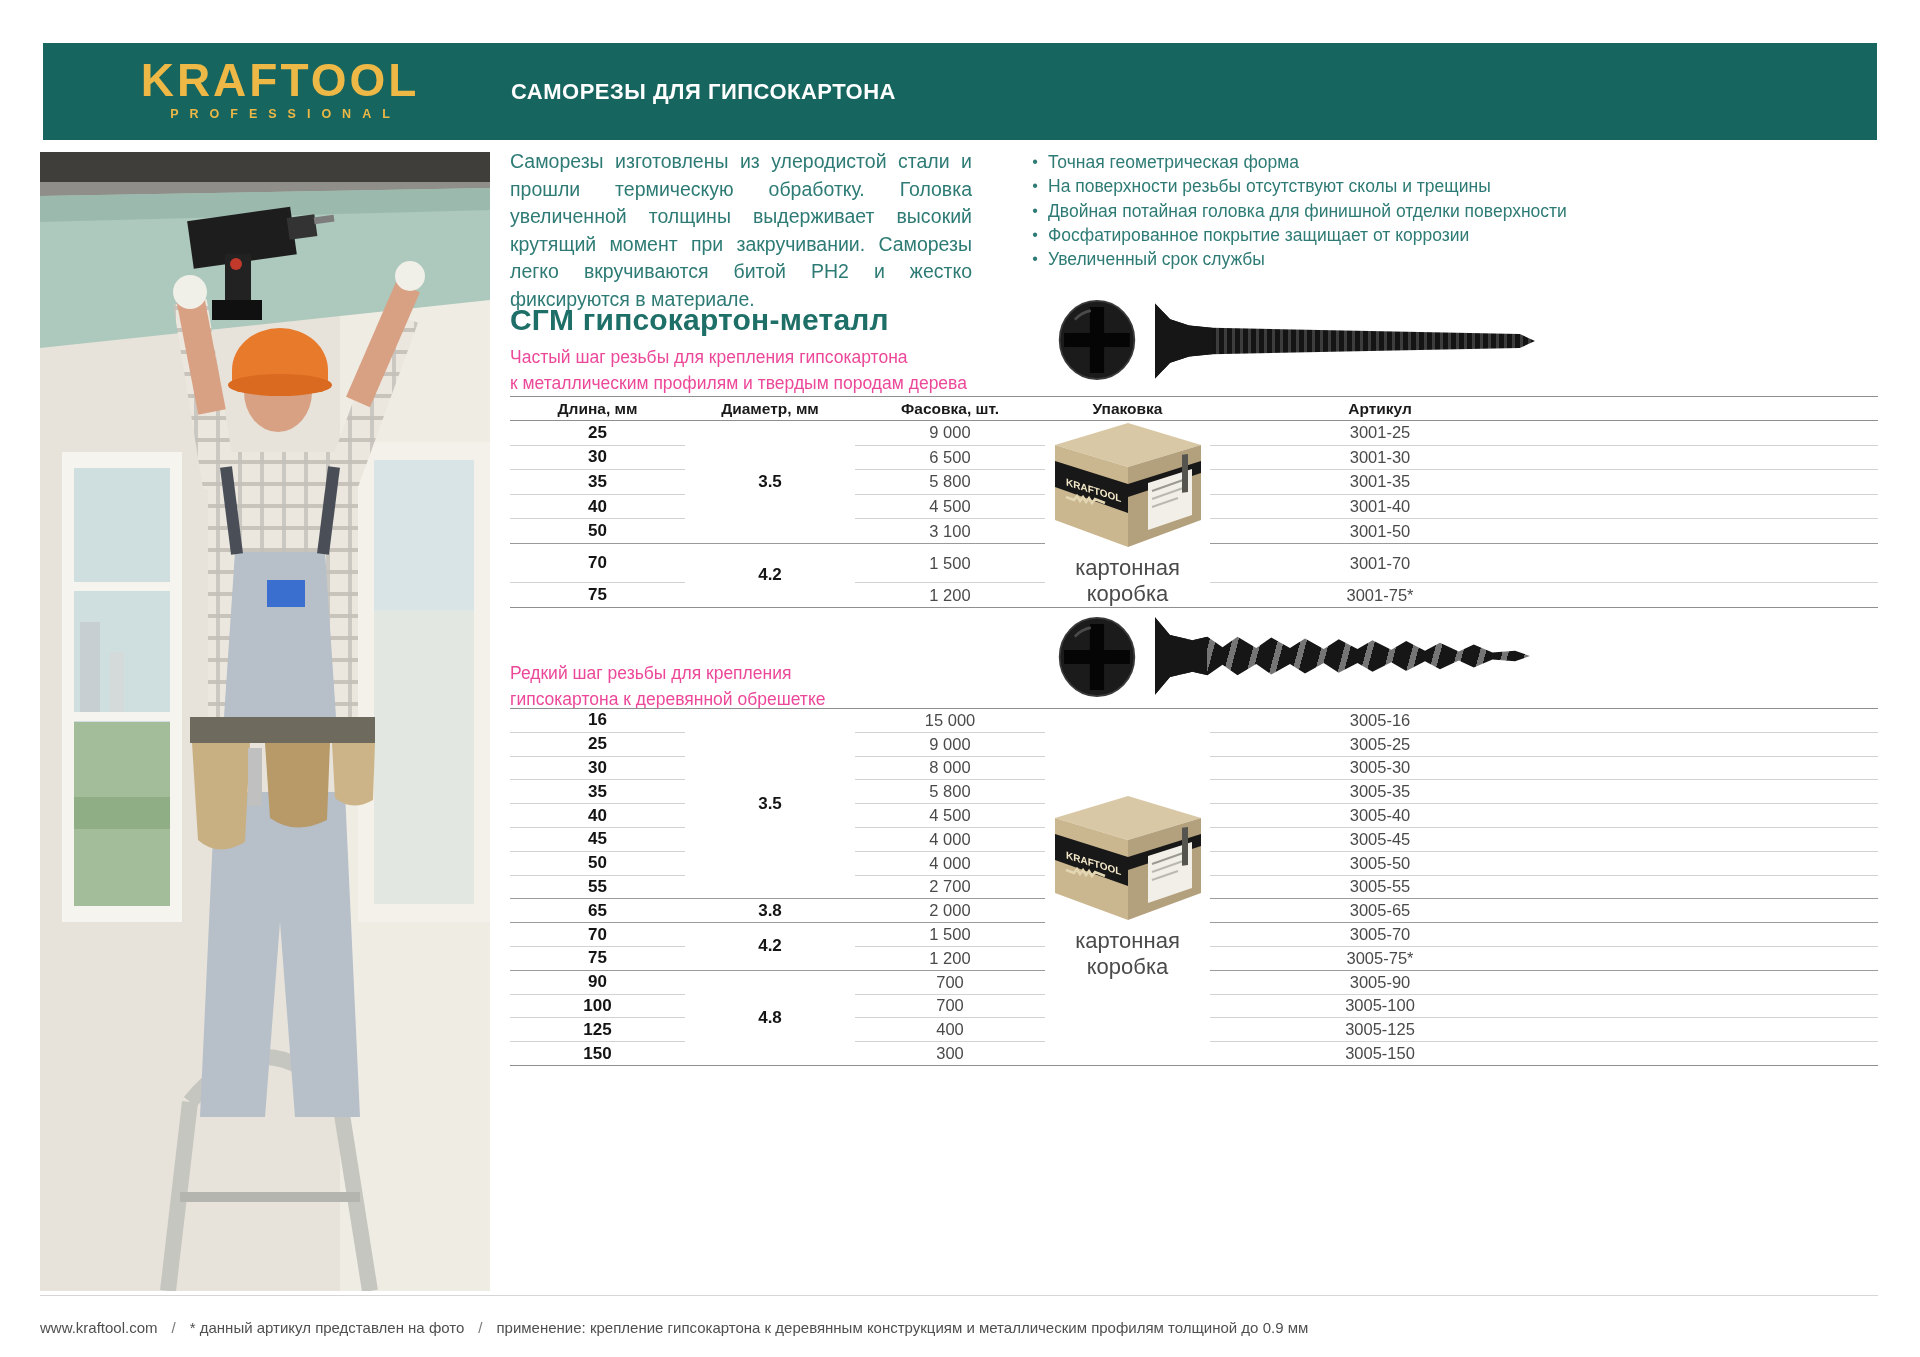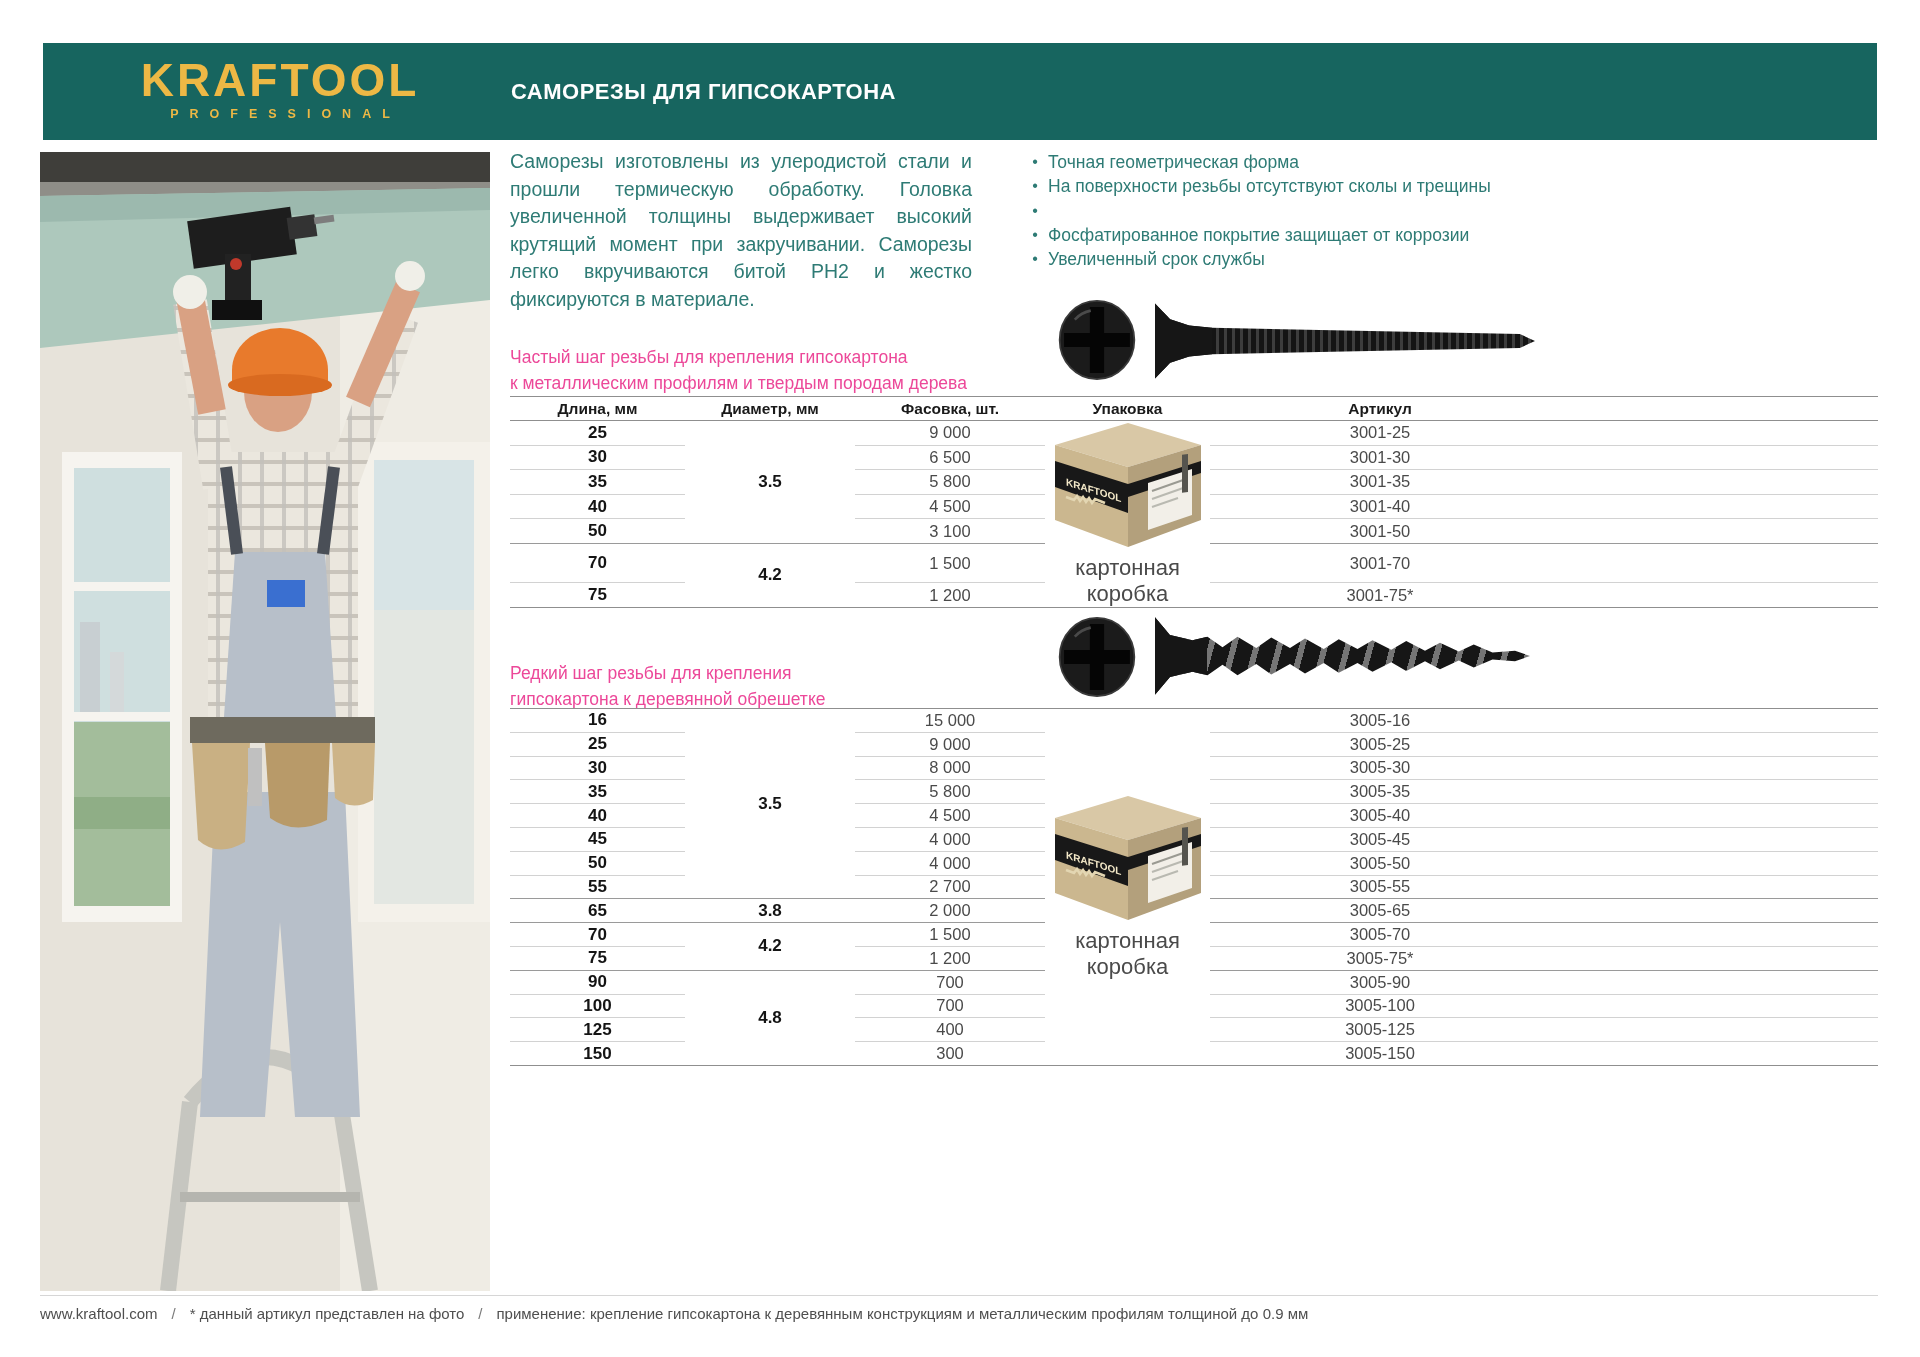--- a/index.html
+++ b/index.html
@@ -64,21 +64,21 @@
   td.len, td.qty, td.sku { border-bottom:1px solid #d2d2d2; }
   tr.gend td.len, tr.gend td.qty, tr.gend td.sku { border-bottom:1px solid #9a9a9a; }
   tr.lastr td { border-bottom:none !important; }
   td.sku, th.sku { padding-right:328px; }
   td.pack { border-bottom:none; }
   .pack-inner { display:flex; flex-direction:column; align-items:center; gap:6px; }
   .pack-label { font-size:22px; color:#4a4a4a; }
 
   
   .footer { position:absolute; left:40px; top:1295px; width:1838px; border-top:1px solid #d6d6d6;
-            padding-top:9px; display:flex; align-items:baseline; font-size:15px; color:#4f4f4f; }
+            padding-top:23px; display:flex; align-items:baseline; font-size:15px; color:#4f4f4f; }
   .footer .site { color:#4f4f4f; text-decoration:none; }
   .footer .sep { margin:0 14px; color:#7a7a7a; }
 </style>
 </head>
 <body>
 
 <div id="page">
 
   <div class="header-bar">
     <div class="logo">
@@ -152,31 +152,33 @@
       <li>
         <span class="dot">•</span>
         <span>Точная геометрическая форма</span>
       </li>
       <li>
         <span class="dot">•</span>
         <span>На поверхности резьбы отсутствуют сколы и трещины</span>
       </li>
       <li>
         <span class="dot">•</span>
+        <span>Двойная потайная головка для финишной отделки поверхности</span>
       </li>
       <li>
         <span class="dot">•</span>
         <span>Фосфатированное покрытие защищает от коррозии</span>
       </li>
       <li>
         <span class="dot">•</span>
         <span>Увеличенный срок службы</span>
       </li>
     </ul>
 
+  <div class="sec-title" id="sec1-title">СГМ гипсокартон-металл</div>
   <div class="sec-sub" id="sec1-sub">Частый шаг резьбы для крепления гипсокартона
 к металлическим профилям и твердым породам дерева</div>
   <div class="screw-head" id="screw-head-1">
     <svg viewBox="0 0 90 90">
         <ellipse cx="45" cy="45" rx="42" ry="44" fill="#1b1b1b"></ellipse>
         <ellipse cx="45" cy="45" rx="42" ry="44" fill="none" stroke="#3a3a3a" stroke-width="2"></ellipse>
         <path d="M37,8 h16 v29 h29 v16 h-29 v29 h-16 v-29 h-29 v-16 h29 z" fill="#050505"></path>
         <path d="M20,22 A34,36 0 0 1 38,12" stroke="#4a4a4a" stroke-width="3" fill="none"></path>
       </svg>
   </div>

